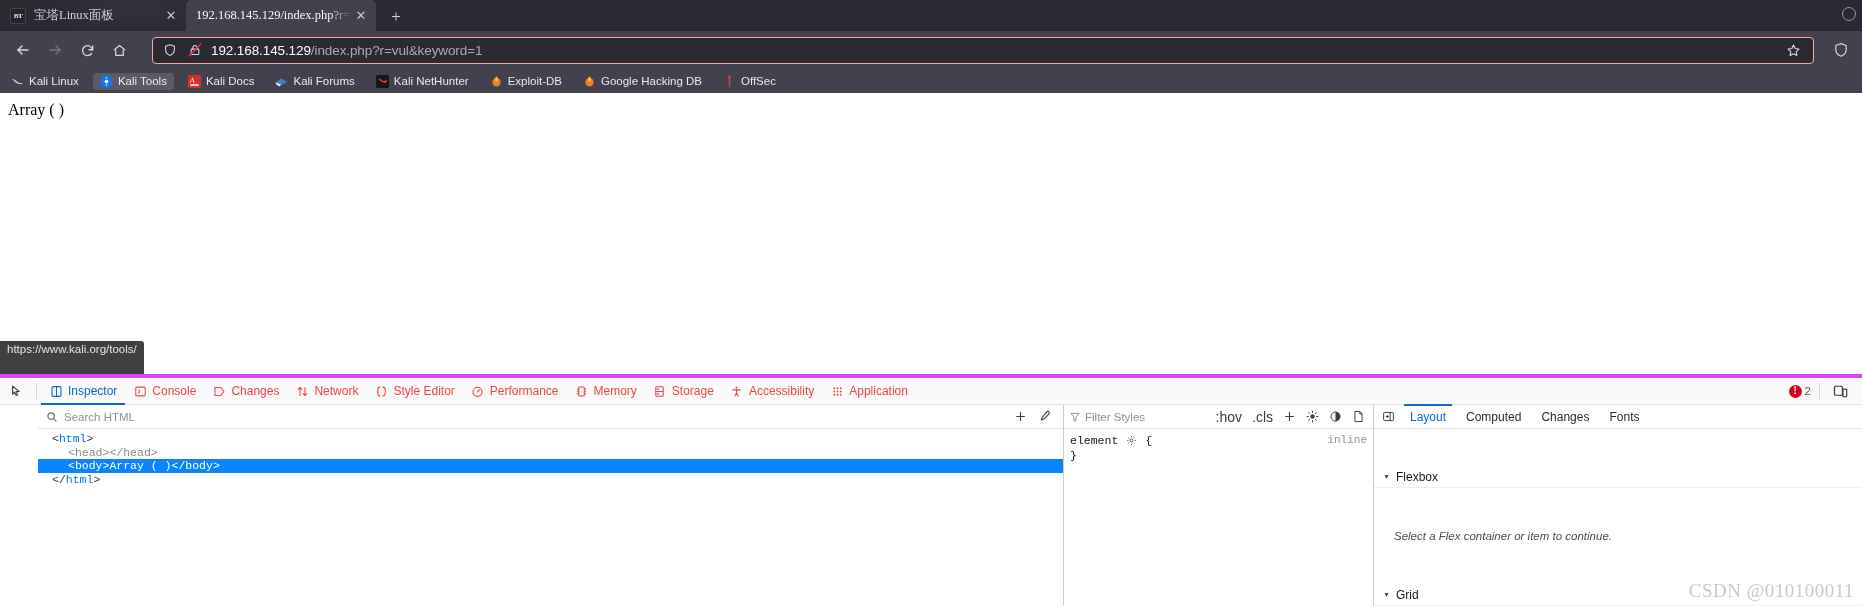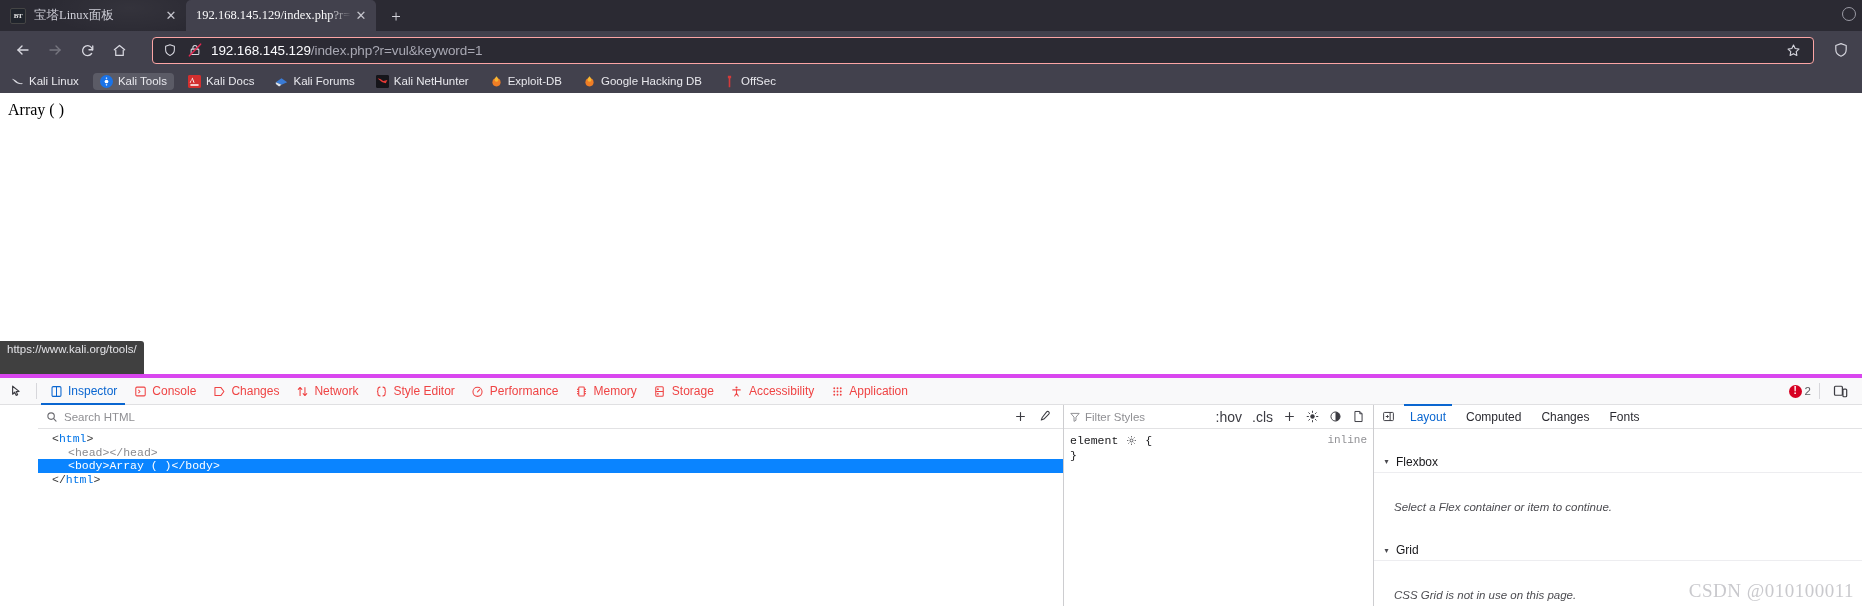--- a/index.html
+++ b/index.html
@@ -889,18 +889,17 @@
       <div class="sect-head">
         <span class="twisty">▾</span>
         <span>Flexbox</span>
       </div>
       <div class="sect-note">Select a Flex container or item to continue.</div>
 
       <div class="sect-head">
         <span class="twisty">▾</span>
         <span>Grid</span>
       </div>
-      <div class="sect-note">CSS Grid is not in use on this page.</div>
     </div>
   </div>
 </div>
 
 <div class="watermark">CSDN @010100011</div>
 
 </body></html>

